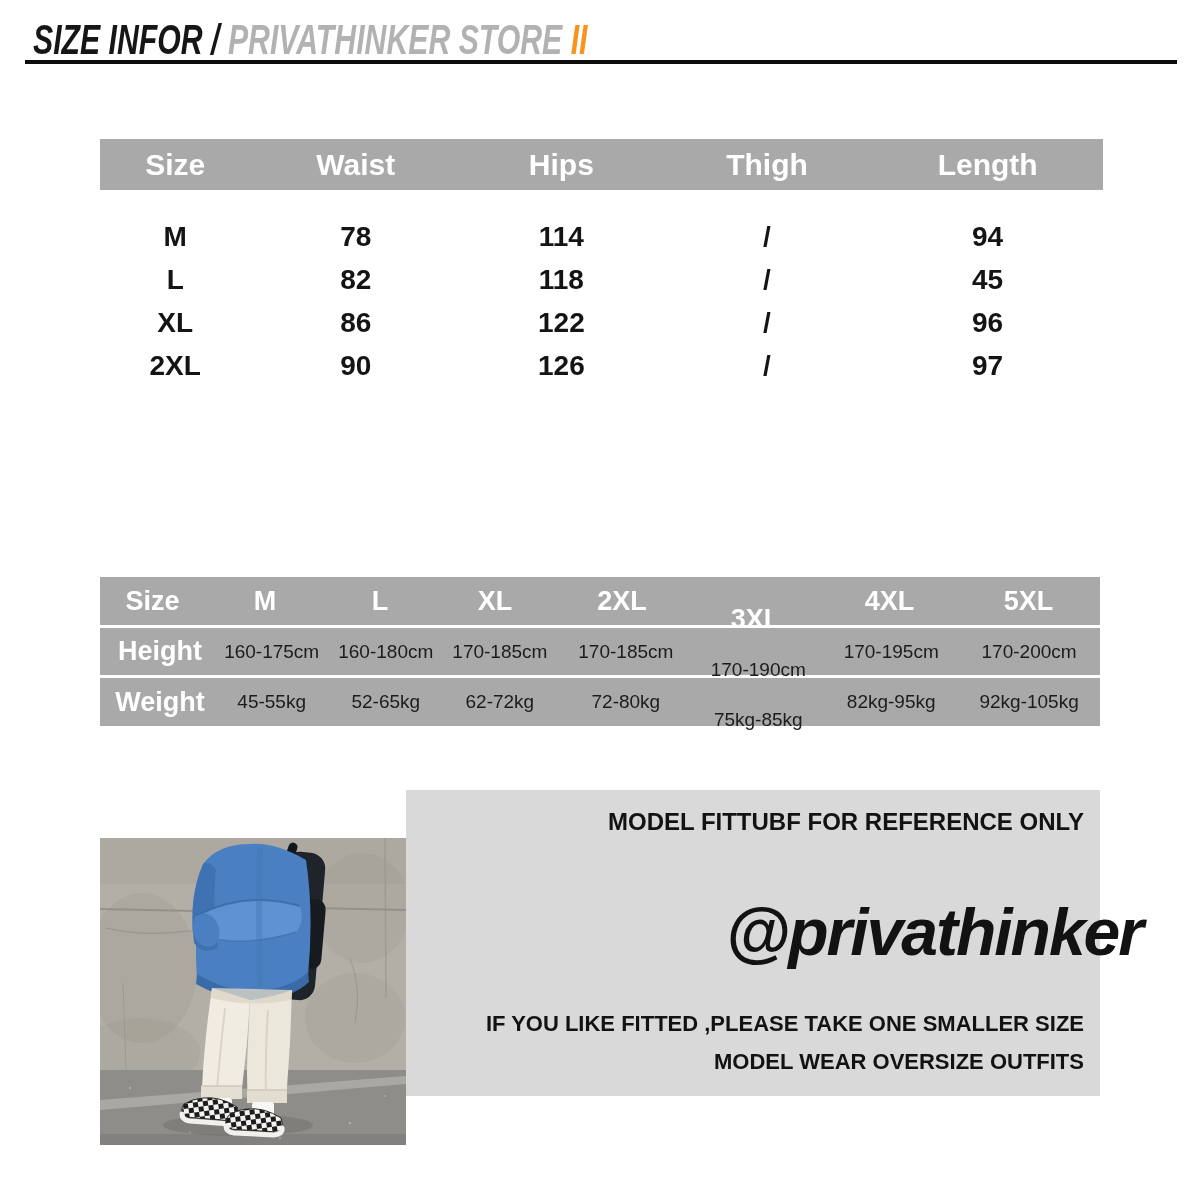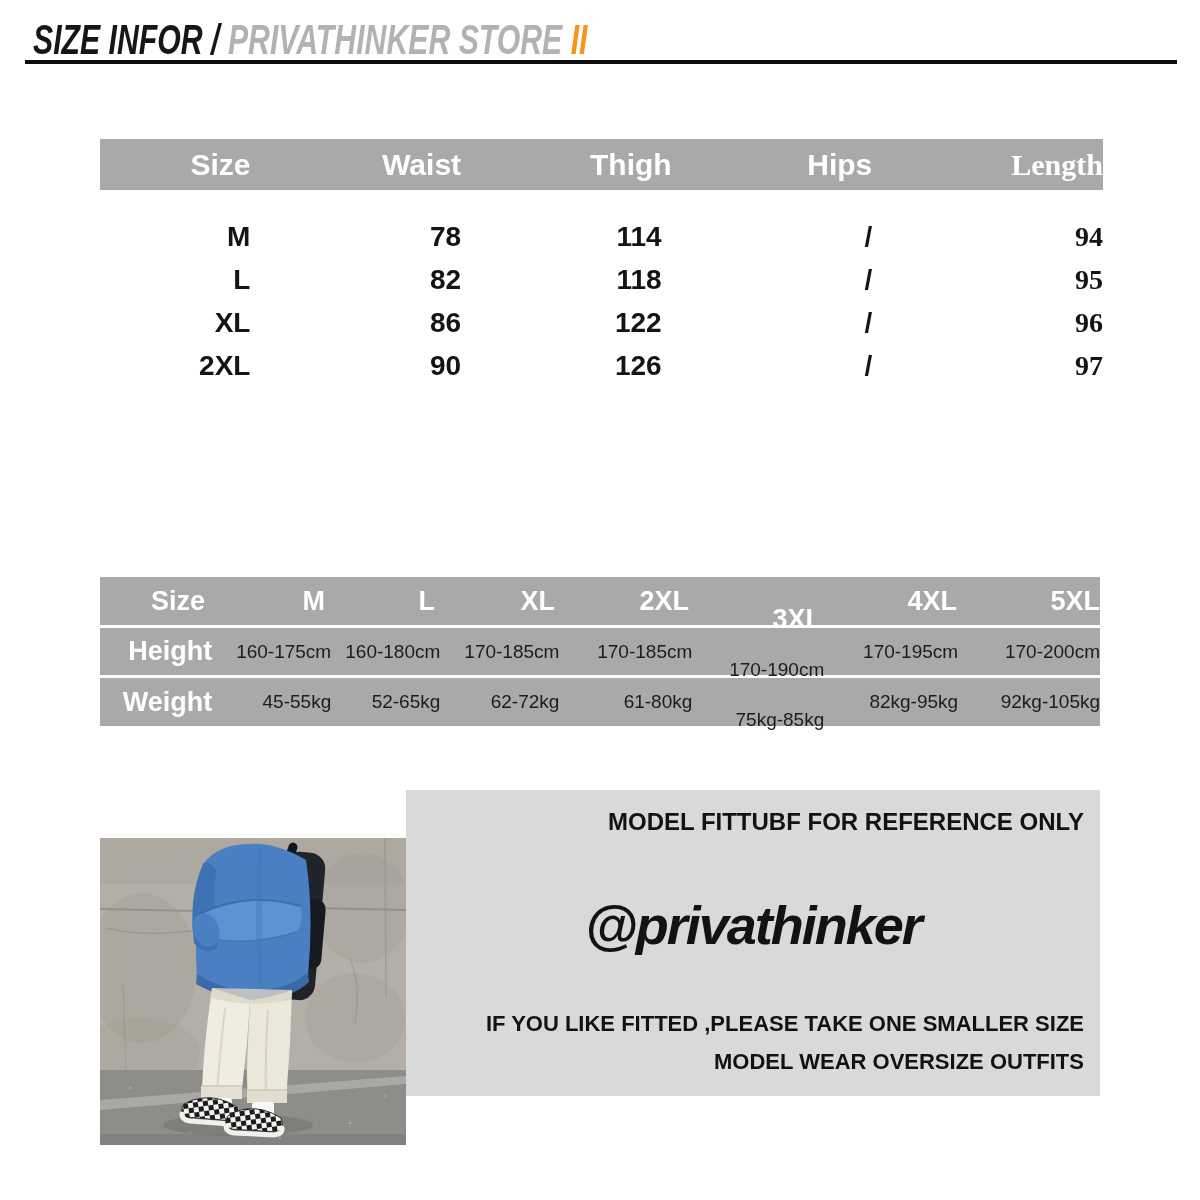--- a/index.html
+++ b/index.html
@@ -15,80 +15,80 @@
   .t-orange{color:#f7941d;}
   .rule{position:absolute;left:25px;top:60px;width:1152px;height:4px;background:#0d0d0d;}
 
   
   .t1{position:absolute;left:100px;top:139px;width:1003px;}
   .t1-bar{display:flex;height:51px;background:#a9a9a9;align-items:center;}
   .t1-bar .cell{color:#ffffff;font-weight:bold;font-size:30px;}
   .t1-body{margin-top:25px;}
   .t1-row{display:flex;height:43px;align-items:center;}
   .t1-row .cell{color:#141414;font-weight:bold;font-size:28px;}
-  .cell{text-align:right;}
-  .c1{width:15%;} .c2{width:21%;} .c3{width:20%;} .c4{width:21%;} .c5{width:23%;font-family:Liberation Serif, serif;}
+  .cell{text-align:center;}
+  .c1{width:15%;} .c2{width:21%;} .c3{width:20%;} .c4{width:21%;} .c5{width:23%;}
 
   
   .t2{position:absolute;left:100px;top:577px;width:1000px;}
   .t2-row{display:flex;background:#a9a9a9;align-items:center;}
   .t2-head{height:48px;}
   .t2-mid{height:47px;}
   .t2-last{height:48px;}
   .t2-gap{height:3px;background:#ffffff;}
   .t2-row .lab{color:#ffffff;font-weight:bold;font-size:27px;margin-left:8px;}
   .t2-head .cell{color:#ffffff;font-weight:bold;font-size:27px;}
   .t2-row .val{color:#1c1c1c;font-weight:normal;font-size:19px;}
   .f1{width:10.5%;} .f2{width:12%;} .f3{width:11%;} .f4{width:12%;}
   .f5{width:13.4%;} .f6{width:13.3%;margin-top:36px;} .f7{width:13.5%;} .f8{width:14.3%;}
 
   
   .photo{position:absolute;left:100px;top:838px;width:306px;height:307px;overflow:hidden;}
   .panel{position:absolute;left:406px;top:790px;width:694px;height:306px;background:#d9d9d9;}
   .ref-note{position:absolute;top:18px;right:16px;font-size:24px;font-weight:bold;color:#121212;}
-  .handle{position:absolute;top:104px;left:0;width:100%;text-align:center;
-          font-size:54px;font-weight:bold;font-style:italic;letter-spacing:-2px;color:#121212;}
+  .handle{position:absolute;top:104px;left:0;width:100%;text-align:right;
+          font-size:66px;font-weight:bold;font-style:italic;letter-spacing:-2px;color:#121212;padding-left:42px;}
   .notes{position:absolute;bottom:16px;right:16px;text-align:right;
          font-size:22px;font-weight:bold;color:#121212;line-height:1.7;}
 </style>
 </head>
 <body>
 
 <div class="page">
 
   <div class="title">
     <span class="t-black">SIZE INFOR</span>
     <span class="t-black">/</span>
     <span class="t-gray">PRIVATHINKER STORE</span>
     <span class="t-orange">II</span>
   </div>
   <div class="rule"></div>
 
   <div class="t1">
     <div class="t1-bar">
       <div class="cell c1">Size</div>
       <div class="cell c2">Waist</div>
+      <div class="cell c3">Hips</div>
       <div class="cell c4">Thigh</div>
-      <div class="cell c3">Hips</div>
       <div class="cell c5">Length</div>
     </div>
     <div class="t1-body">
       <div class="t1-row">
         <div class="cell c1">M</div>
         <div class="cell c2">78</div>
         <div class="cell c3">114</div>
         <div class="cell c4">/</div>
         <div class="cell c5">94</div>
       </div>
       <div class="t1-row">
         <div class="cell c1">L</div>
         <div class="cell c2">82</div>
         <div class="cell c3">118</div>
         <div class="cell c4">/</div>
-        <div class="cell c5">95</div>
+        <div class="cell c5">45</div>
       </div>
       <div class="t1-row">
         <div class="cell c1">XL</div>
         <div class="cell c2">86</div>
         <div class="cell c3">122</div>
         <div class="cell c4">/</div>
         <div class="cell c5">96</div>
       </div>
       <div class="t1-row">
         <div class="cell c1">2XL</div>
@@ -121,21 +121,21 @@
       <div class="cell f6 val">170-190cm</div>
       <div class="cell f7 val">170-195cm</div>
       <div class="cell f8 val">170-200cm</div>
     </div>
     <div class="t2-gap"></div>
     <div class="t2-row t2-last">
       <div class="cell f1 lab">Weight</div>
       <div class="cell f2 val">45-55kg</div>
       <div class="cell f3 val">52-65kg</div>
       <div class="cell f4 val">62-72kg</div>
-      <div class="cell f5 val">61-80kg</div>
+      <div class="cell f5 val">72-80kg</div>
       <div class="cell f6 val">75kg-85kg</div>
       <div class="cell f7 val">82kg-95kg</div>
       <div class="cell f8 val">92kg-105kg</div>
     </div>
   </div>
 
   <div class="photo">
     <svg viewBox="0 0 306 307" width="306" height="307" xmlns="http://www.w3.org/2000/svg">
       <defs>
         <pattern id="checker" width="10" height="10" patternUnits="userSpaceOnUse" patternTransform="rotate(-8)">

